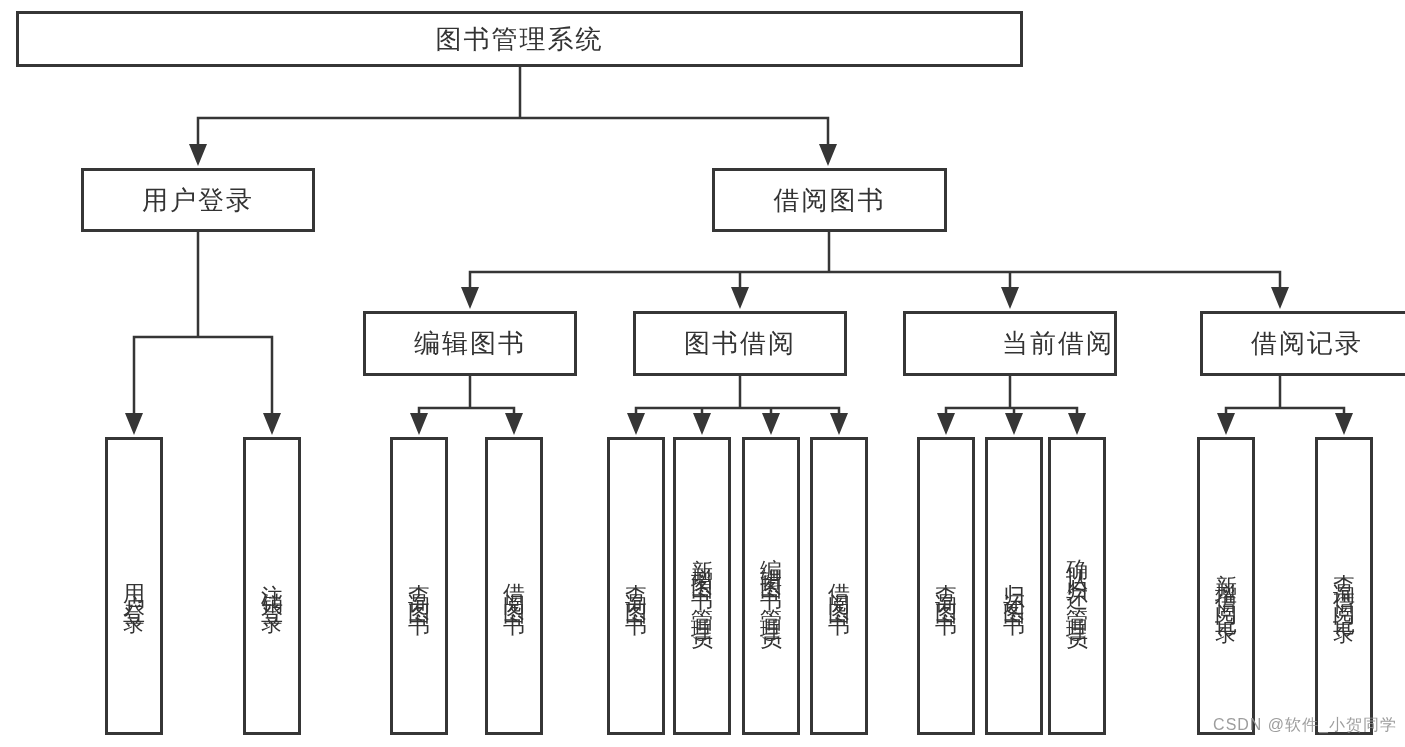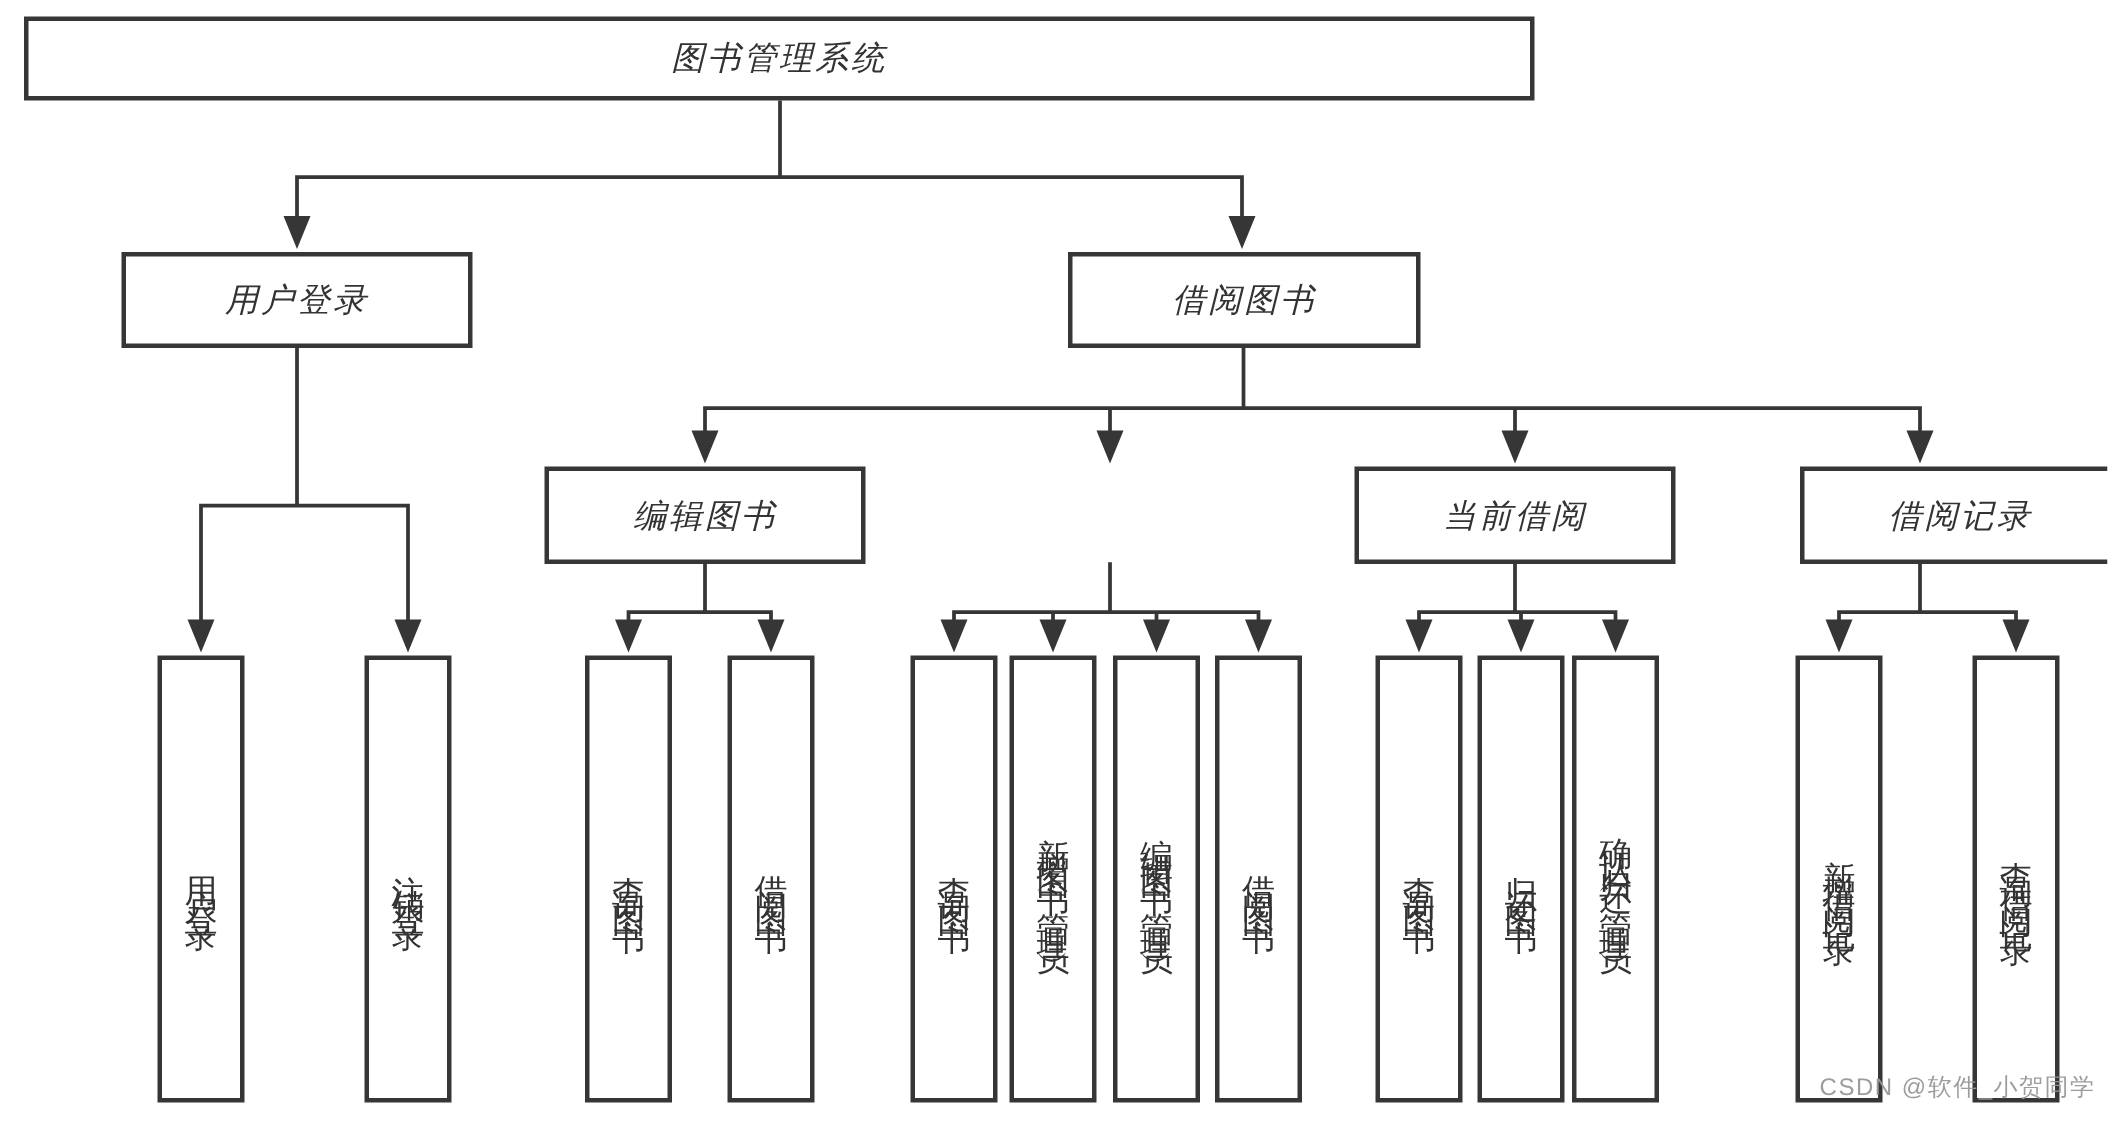--- a/index.html
+++ b/index.html
@@ -7,21 +7,21 @@
     position:relative;width:1405px;height:747px;background:#ffffff;overflow:hidden;
     font-family:"Liberation Sans","DejaVu Sans",sans-serif;
   }
   svg.wires{position:absolute;left:0;top:0;width:1405px;height:747px;z-index:1;}
   .node{
     position:absolute;box-sizing:border-box;background:#ffffff;
     border:3px solid #363636;color:#333333;
     display:flex;align-items:center;justify-content:center;
     z-index:2;
   }
-  .hnode{font-size:22px;letter-spacing:2px;white-space:nowrap;font-style:italic;}
+  .hnode{font-size:26px;letter-spacing:2px;white-space:nowrap;}
   .vnode .vtext{
     writing-mode:vertical-rl;text-orientation:mixed;
     font-size:22px;line-height:1;letter-spacing:10px;color:#333333;
   }
   .watermark{
     position:absolute;top:715px;right:8px;z-index:5;
     font-size:16px;color:rgba(152,152,152,0.95);letter-spacing:1px;white-space:nowrap;
   }
 </style>
 </head>
@@ -56,21 +56,24 @@
   <div class="node hnode" style="left:81px;top:168px;width:234px;height:64px;">
     <span>用户登录</span>
   </div>
   <div class="node hnode" style="left:712px;top:168px;width:235px;height:64px;">
     <span>借阅图书</span>
   </div>
 
   <div class="node hnode" style="left:363px;top:311px;width:214px;height:65px;">
     <span>编辑图书</span>
   </div>
-  <div class="node hnode" style="left:903px;top:311px;width:214px;height:65px;">
+  <div class="node hnode" style="left:633px;top:311px;width:214px;height:65px;">
+    <span>图书借阅</span>
+  </div>
+  <div class="node hnode" style="left:903px;top:311px;width:214px;height:65px;justify-content:flex-end;">
     <span>当前借阅</span>
   </div>
   <div class="node hnode" style="left:1173px;top:311px;width:214px;height:65px;margin-left:27px;">
     <span>借阅记录</span>
   </div>
 
   <div class="node vnode" style="left:105px;top:437px;width:58px;height:298px;">
     <span class="vtext">用户登录</span>
   </div>
   <div class="node vnode" style="left:243px;top:437px;width:58px;height:298px;">

